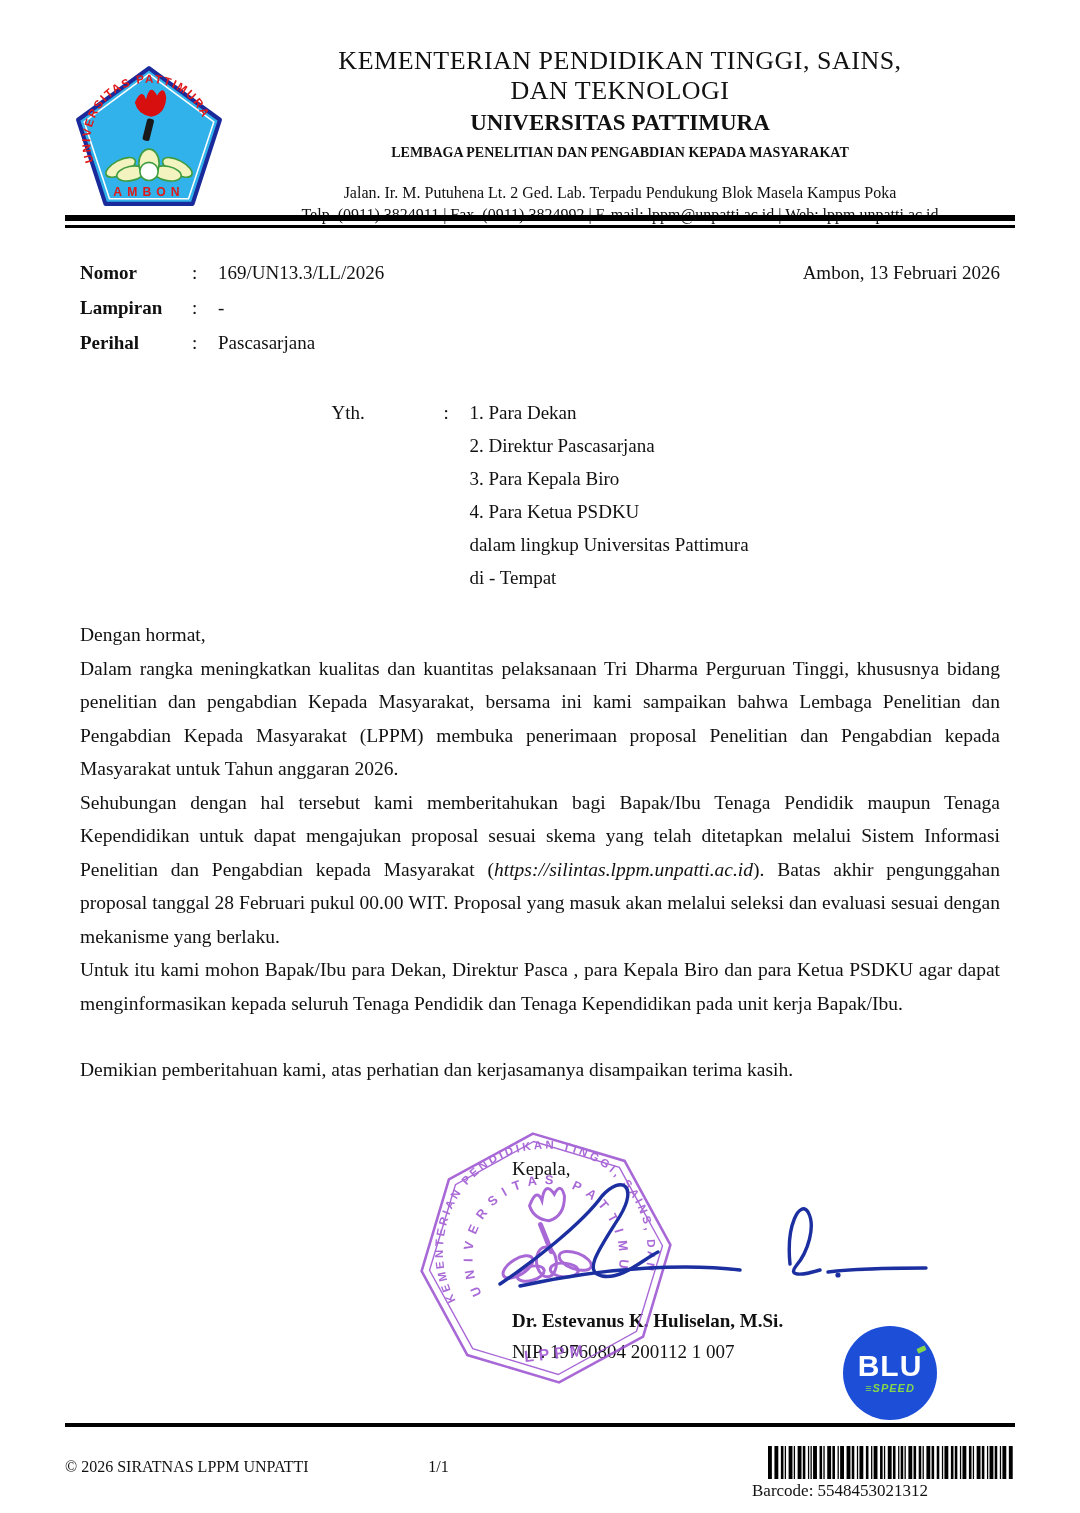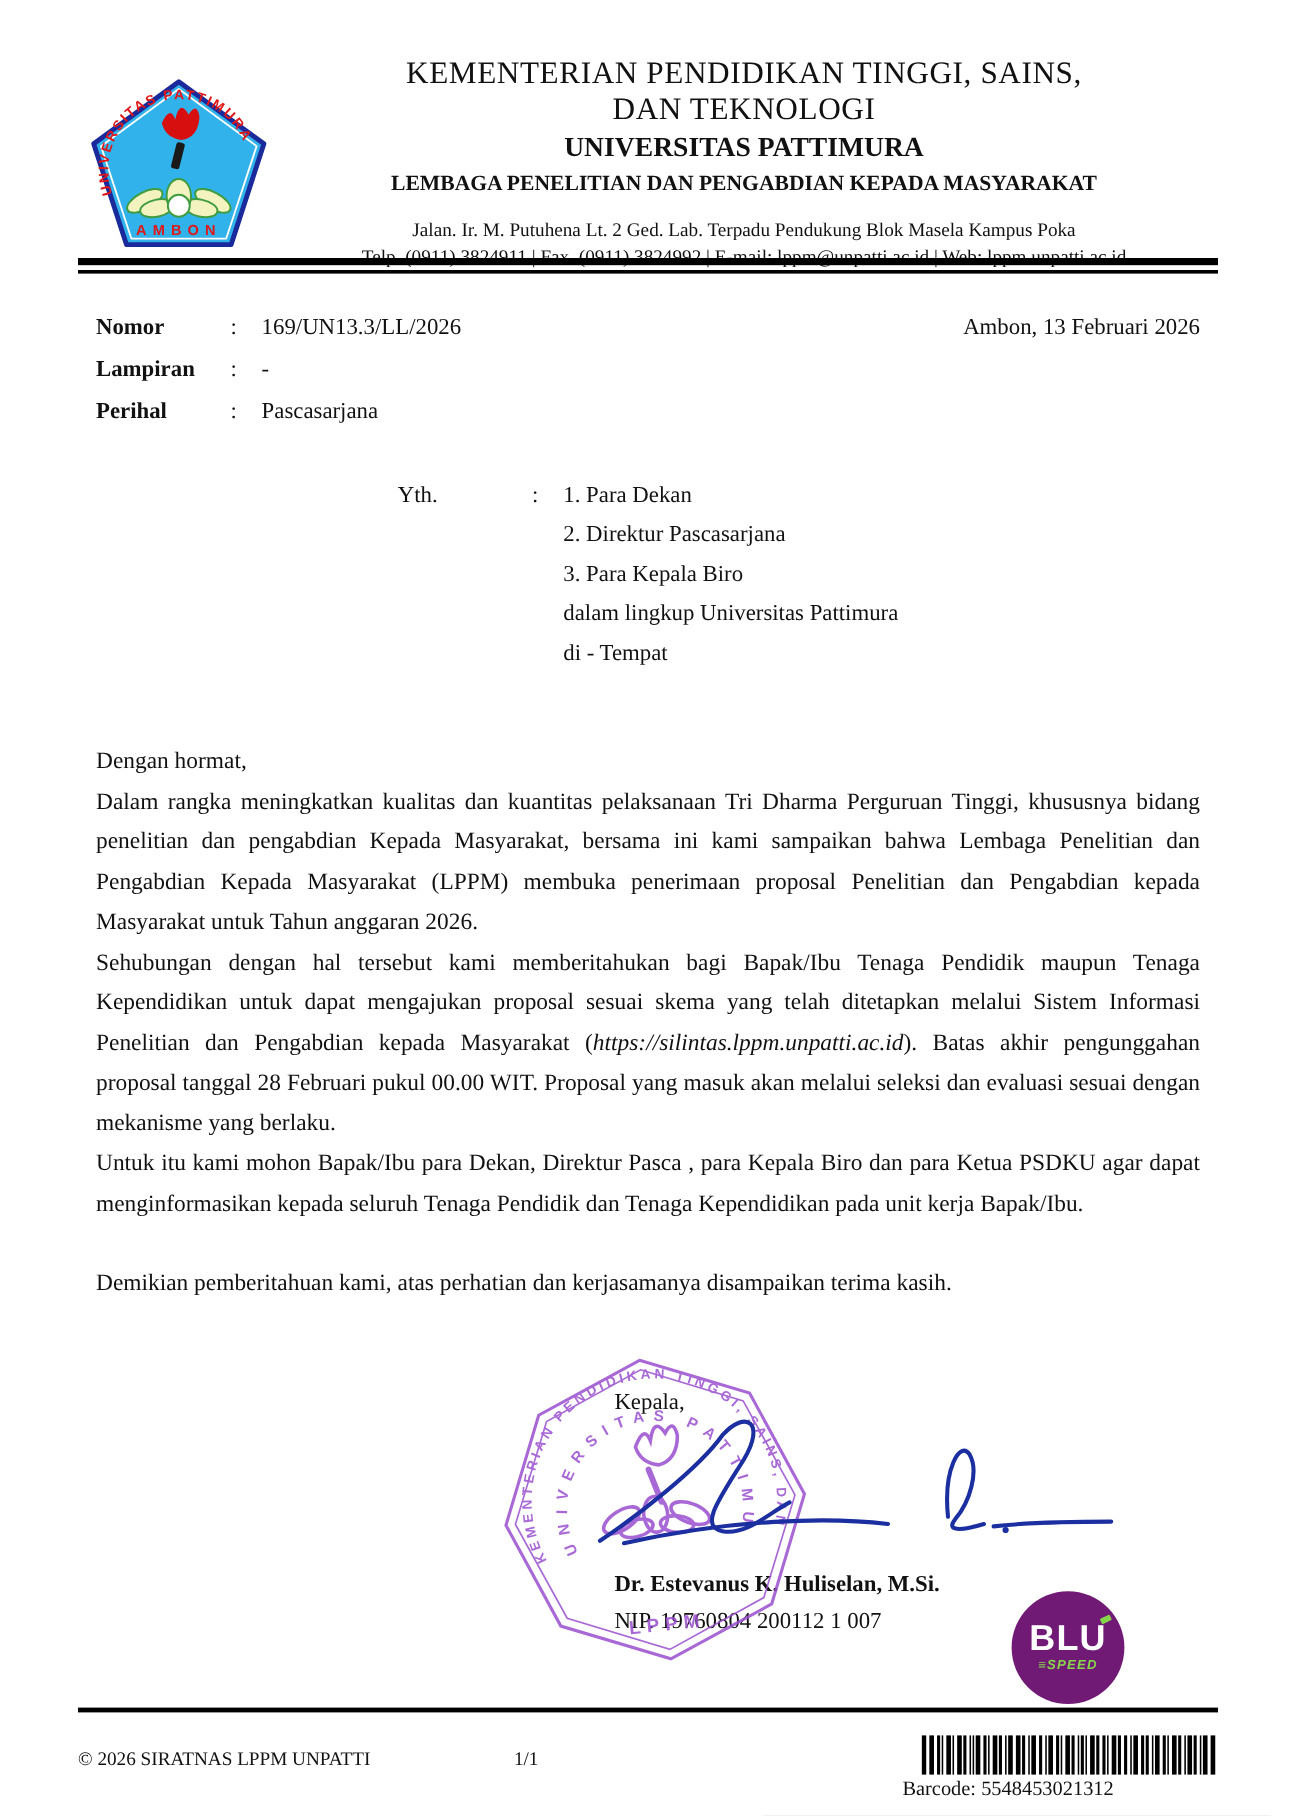--- a/index.html
+++ b/index.html
@@ -7,21 +7,21 @@
   .page {
     position:relative; width:1080px; height:1513px; margin:0 auto;
     background:#ffffff; overflow:hidden;
     font-family:"Liberation Serif","DejaVu Serif",serif; color:#111;
   }
   
   .logo { position:absolute; left:73px; top:62px; width:152px; height:152px; }
   .head-text { position:absolute; left:225px; top:46px; width:790px; text-align:center; }
   .head-ministry { font-size:26px; line-height:30px; letter-spacing:.5px; }
   .head-univ { font-size:23px; line-height:27px; font-weight:bold; margin-top:3px; }
-  .head-inst { font-size:18px; line-height:25px; font-weight:bold; margin-top:4px; }
+  .head-inst { font-size:14px; line-height:25px; font-weight:bold; margin-top:4px; }
   .head-addr { font-size:16px; line-height:20px; margin-top:18px; }
   .head-contact { font-size:16px; line-height:20px; margin-top:2px; }
   .rule-double { position:absolute; left:65px; top:215px; width:950px;
     border-top:6px solid #000; border-bottom:3px solid #000; height:13px; }
   
   .meta { position:absolute; left:80px; top:262px; width:920px; font-size:19px; }
   .meta-row { display:flex; height:35px; align-items:flex-start; }
   .meta-label { width:112px; font-weight:bold; }
   .meta-colon { width:26px; }
   .meta-date { margin-left:auto; }
@@ -38,21 +38,21 @@
   
   .sig { position:absolute; left:0; top:1128px; width:1080px; height:296px; }
   .sig-title { position:absolute; left:512px; top:30px; font-size:19px; z-index:1; }
   .stamp { position:absolute; left:412px; top:-4px; width:268px; height:268px; opacity:.85;
     transform:rotate(-6deg); z-index:2; }
   .ink { position:absolute; left:486px; top:52px; width:452px; height:130px; z-index:3; }
   .sig-name { position:absolute; left:512px; top:182px; font-size:19px; font-weight:bold; z-index:1; }
   .sig-nip { position:absolute; left:512px; top:213px; font-size:19px; z-index:1; }
   
   .blu { position:absolute; left:843px; top:198px; width:94px; height:94px; border-radius:50%;
-    background:#701a75; display:flex; flex-direction:column; align-items:center; justify-content:center;
+    background:#1d4ed8; display:flex; flex-direction:column; align-items:center; justify-content:center;
     font-family:"Liberation Sans","DejaVu Sans",sans-serif; z-index:4; }
   .blu-main { color:#fff; font-weight:bold; font-size:30px; line-height:28px; letter-spacing:1px; position:relative; }
   .blu-tick { position:absolute; right:-4px; top:-5px; width:9px; height:5px; background:#86d64b;
     transform:rotate(-25deg); border-radius:1px; }
   .blu-sub { color:#86d64b; font-size:11px; font-weight:bold; font-style:italic; letter-spacing:1px; margin-top:2px; }
   
   .footer-rule { position:absolute; left:65px; top:1423px; width:950px; height:4px; background:#000; }
   .footer-copy { position:absolute; left:65px; top:1458px; font-size:16px; }
   .footer-page { position:absolute; left:0; top:1458px; width:877px; text-align:center; font-size:16px; }
   .barcode { position:absolute; left:768px; top:1446px; width:246px; height:33px; }
@@ -114,20 +114,21 @@
     </div>
   </div>
 
   <div class="recipient">
     <span class="rec-label">Yth.</span>
     <span class="rec-colon">:</span>
     <div>
       <div>1. Para Dekan</div>
       <div>2. Direktur Pascasarjana</div>
       <div>3. Para Kepala Biro</div>
+      <div>4. Para Ketua PSDKU</div>
       <div>dalam lingkup Universitas Pattimura</div>
       <div>di - Tempat</div>
     </div>
   </div>
 
   <div class="body">
     <div class="salutation">Dengan hormat,</div>
     <p>Dalam rangka meningkatkan kualitas dan kuantitas pelaksanaan Tri Dharma Perguruan Tinggi, khususnya bidang penelitian dan pengabdian Kepada Masyarakat, bersama ini kami sampaikan bahwa Lembaga Penelitian dan Pengabdian Kepada Masyarakat (LPPM) membuka penerimaan proposal Penelitian dan Pengabdian kepada Masyarakat untuk Tahun anggaran 2026.</p>
     <p><span>Sehubungan dengan hal tersebut kami memberitahukan bagi Bapak/Ibu Tenaga Pendidik maupun Tenaga Kependidikan untuk dapat mengajukan proposal sesuai skema yang telah ditetapkan melalui Sistem Informasi Penelitian dan Pengabdian kepada Masyarakat (</span><span class="url-italic">https://silintas.lppm.unpatti.ac.id</span><span>). Batas akhir pengunggahan proposal tanggal 28 Februari pukul 00.00 WIT. Proposal yang masuk akan melalui seleksi dan evaluasi sesuai dengan mekanisme yang berlaku.</span></p>
     <p>Untuk itu kami mohon Bapak/Ibu para Dekan, Direktur Pasca , para Kepala Biro dan para Ketua PSDKU agar dapat menginformasikan kepada seluruh Tenaga Pendidik dan Tenaga Kependidikan pada unit kerja Bapak/Ibu.</p>

